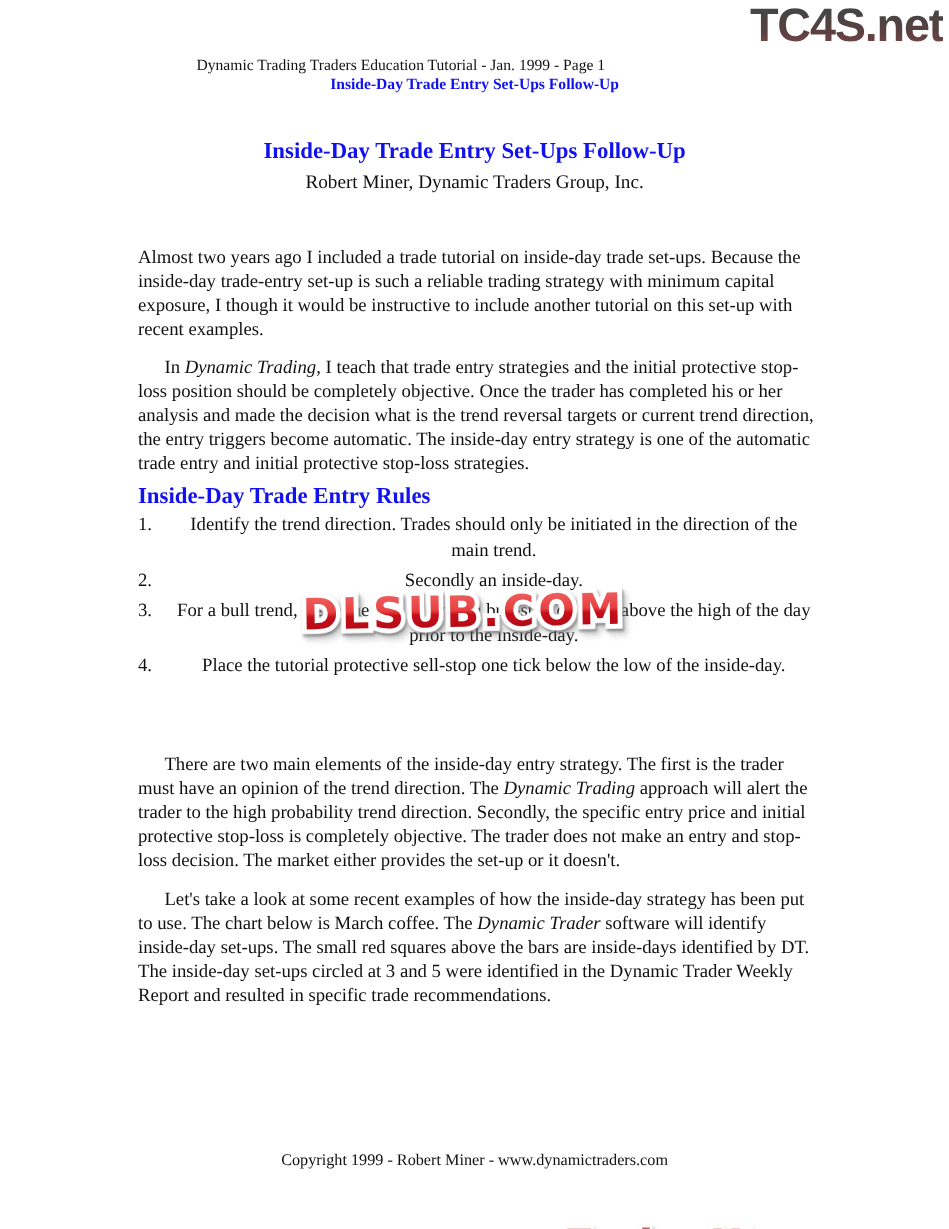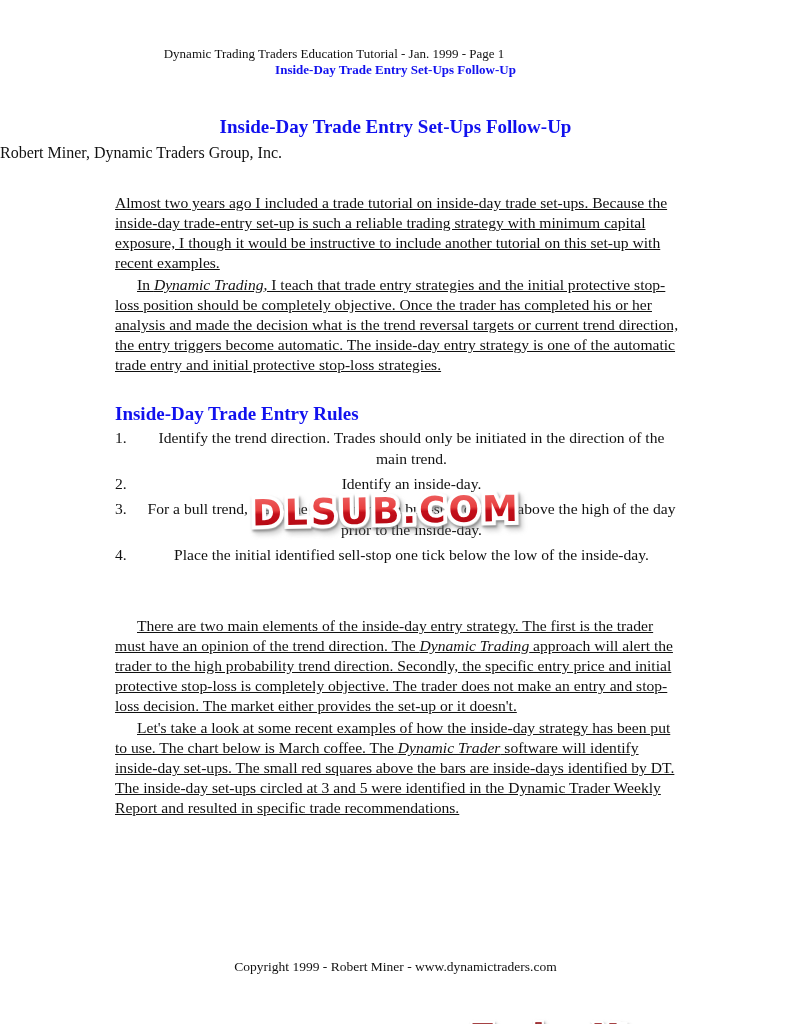--- a/index.html
+++ b/index.html
@@ -28,24 +28,24 @@
   .tc4s{
     position:absolute;top:2px;right:5px;line-height:1;
     font-family:"Liberation Sans", sans-serif;font-weight:bold;font-size:39px;letter-spacing:-1px;
     color:#5a4444;
     background:linear-gradient(180deg,var(--logo-gray-top,#454545) 18%,#5a4040 62%,var(--logo-maroon-bottom,#7e4848) 100%);
     -webkit-background-clip:text;background-clip:text;-webkit-text-fill-color:transparent;
   }
   
   .title{position:absolute;top:116px;left:0;width:791px;text-align:center;
          font-size:19px;font-weight:bold;color:var(--heading-blue,#1111ee);}
-  .byline{position:absolute;top:144px;left:0;width:791px;text-align:left;font-size:16px;}
+  .byline{position:absolute;top:144px;left:0;width:791px;text-align:center;font-size:16px;}
   
   .col{position:absolute;left:115px;width:566px;font-size:15.6px;line-height:20px;}
-  .col p.para{margin:0 0 2px 0;text-decoration:underline;}
+  .col p.para{margin:12px 0 2px 0;}
   .col p.para.indent{text-indent:22px;}
   #intro{top:193px;}
   #closing{top:616px;}
   .rules-heading{position:absolute;left:115px;top:403px;width:566px;
     font-size:19px;font-weight:bold;color:var(--heading-blue,#1111ee);}
   #rules-list{position:absolute;left:115px;top:427px;width:566px;
     font-size:15.6px;line-height:21px;}
   .rule{display:flex;margin-bottom:4px;}
   .rule-num{flex:none;width:27px;}
   .rule-text{flex:1;text-align:center;}
@@ -92,51 +92,52 @@
   i{font-style:italic;}
 </style>
 </head>
 <body>
 
 <div class="page">
 
   <div class="hdr1">Dynamic Trading Traders Education Tutorial - Jan. 1999 - Page 1</div>
   <div class="hdr2">Inside-Day Trade Entry Set-Ups Follow-Up</div>
 
+  <div class="tc4s">TC4S.net</div>
 
   <div class="title">Inside-Day Trade Entry Set-Ups Follow-Up</div>
   <div class="byline">Robert Miner, Dynamic Traders Group, Inc.</div>
 
   <div class="col" id="intro">
   <p class="para"><span>Almost two years ago I included a trade tutorial on inside-day trade set-ups. Because the inside-day trade-entry set-up is such a reliable trading strategy with minimum capital exposure, I though it would be instructive to include another tutorial on this set-up with recent examples.</span></p>
 
   <p class="para indent"><span>In </span><i>Dynamic Trading</i><span>, I teach that trade entry strategies and the initial protective stop-loss position should be completely objective. Once the trader has completed his or her analysis and made the decision what is the trend reversal targets or current trend direction, the entry triggers become automatic. The inside-day entry strategy is one of the automatic trade entry and initial protective stop-loss strategies.</span></p>
 </div>
 
   <div class="rules-heading">Inside-Day Trade Entry Rules</div>
 
   <div id="rules-list">
   <div class="rule">
     <span class="rule-num">1.</span>
     <span class="rule-text">Identify the trend direction. Trades should only be initiated in the direction of the main trend.</span>
   </div>
 
   <div class="rule">
     <span class="rule-num">2.</span>
-    <span class="rule-text">Identify an inside-day.</span>
+    <span class="rule-text">Secondly an inside-day.</span>
   </div>
 
   <div class="rule">
     <span class="rule-num">3.</span>
     <span class="rule-text">For a bull trend, place the buy entry on a buy-stop one tick above the high of the day prior to the inside-day.</span>
   </div>
 
   <div class="rule">
     <span class="rule-num">4.</span>
-    <span class="rule-text">Place the initial identified sell-stop one tick below the low of the inside-day.</span>
+    <span class="rule-text">Place the tutorial protective sell-stop one tick below the low of the inside-day.</span>
   </div>
 </div>
 
   <div class="col" id="closing">
   <p class="para indent"><span>There are two main elements of the inside-day entry strategy. The first is the trader must have an opinion of the trend direction. The </span><i>Dynamic Trading</i><span> approach will alert the trader to the high probability trend direction. Secondly, the specific entry price and initial protective stop-loss is completely objective. The trader does not make an entry and stop-loss decision. The market either provides the set-up or it doesn't.</span></p>
 
   <p class="para indent"><span>Let's take a look at some recent examples of how the inside-day strategy has been put to use. The chart below is March coffee. The </span><i>Dynamic Trader</i><span> software will identify inside-day set-ups. The small red squares above the bars are inside-days identified by DT. The inside-day set-ups circled at 3 and 5 were identified in the Dynamic Trader Weekly Report and resulted in specific trade recommendations.</span></p>
 </div>
 
   <div class="wm-center">

